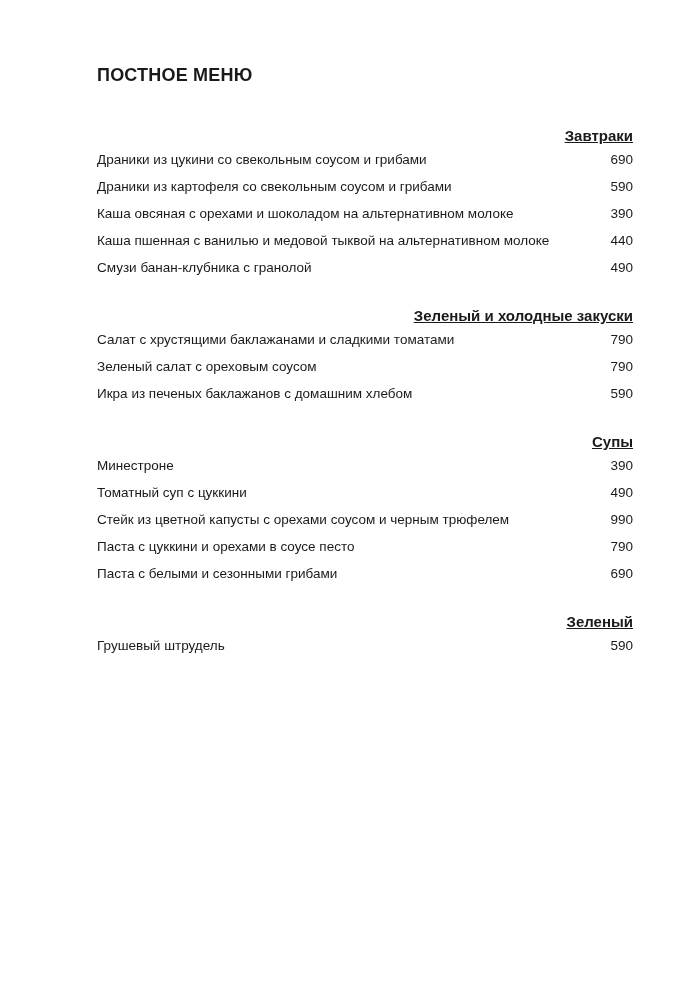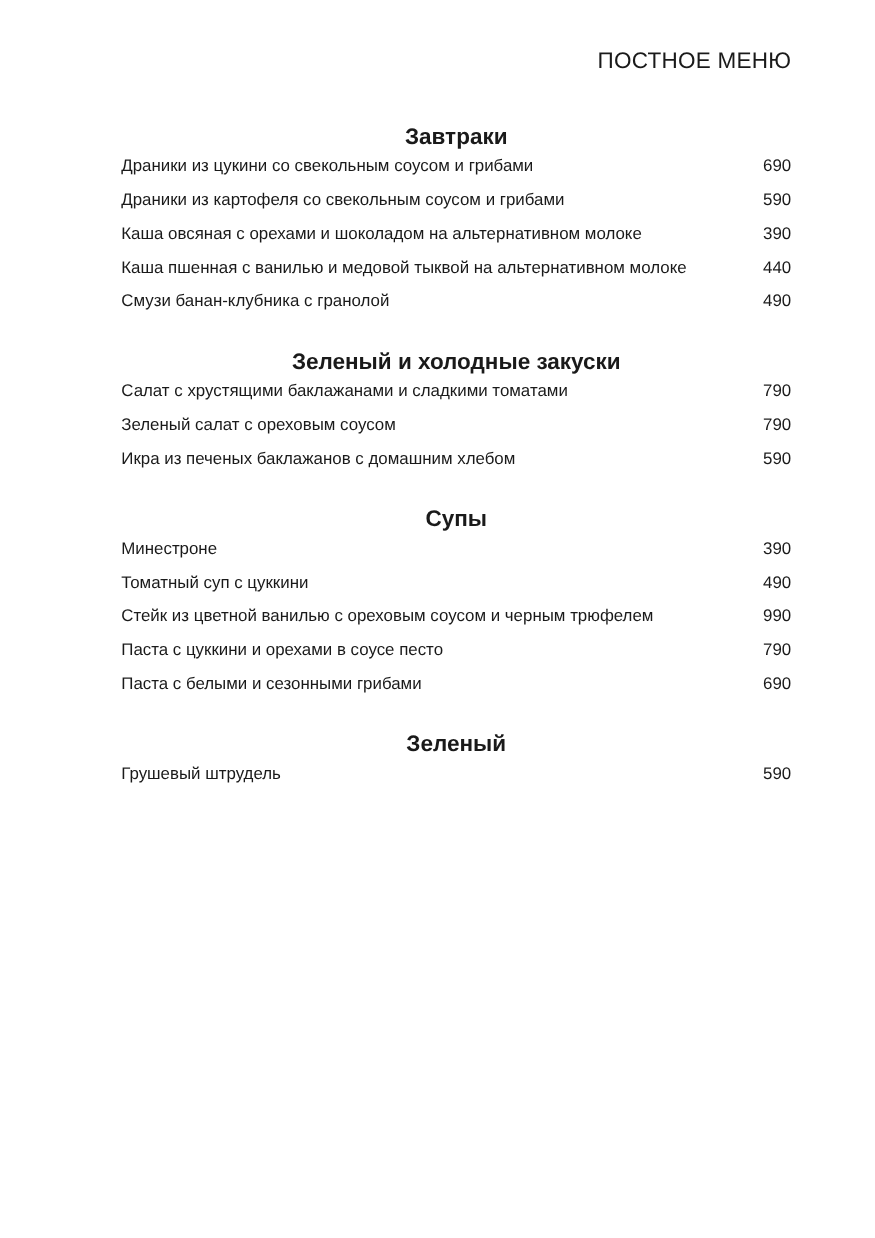--- a/index.html
+++ b/index.html
@@ -13,33 +13,34 @@
     height: 990px;
     box-sizing: border-box;
     background: #ffffff;
     color: #1a1a1a;
     font-family: "Liberation Sans", sans-serif;
     padding: 0 67px 0 97px;
     overflow: hidden;
   }
   .menu-title {
     margin: 0;
-    padding-top: 35px;
+    padding-top: 62px;
     line-height: 26px;
     font-size: 18px;
-    font-weight: 400;
-    text-align: right;
+    font-weight: 700;
+    text-align: left;
     letter-spacing: 0.2px;
   }
   .section-title {
     margin: 25px 0 0 0;
     line-height: 20px;
-    font-size: 18px;
+    font-size: 15px;
     font-weight: 700;
-    text-align: center;
+    text-align: right;
+    text-decoration: underline;
   }
   .section-first .section-title {
     margin-top: 38px;
   }
   .items {
   }
   .item {
     display: flex;
     justify-content: space-between;
     align-items: baseline;
@@ -116,21 +117,21 @@
       <div class="item">
         <span class="item-name">Томатный суп с цуккини</span>
         <span class="item-price">490</span>
       </div>
     </div>
   </div>
 
   <div class="section">
     <div class="items">
       <div class="item">
-        <span class="item-name">Стейк из цветной ванилью с ореховым соусом и черным трюфелем</span>
+        <span class="item-name">Стейк из цветной капусты с орехами соусом и черным трюфелем</span>
         <span class="item-price">990</span>
       </div>
       <div class="item">
         <span class="item-name">Паста с цуккини и орехами в соусе песто</span>
         <span class="item-price">790</span>
       </div>
       <div class="item">
         <span class="item-name">Паста с белыми и сезонными грибами</span>
         <span class="item-price">690</span>
       </div>

